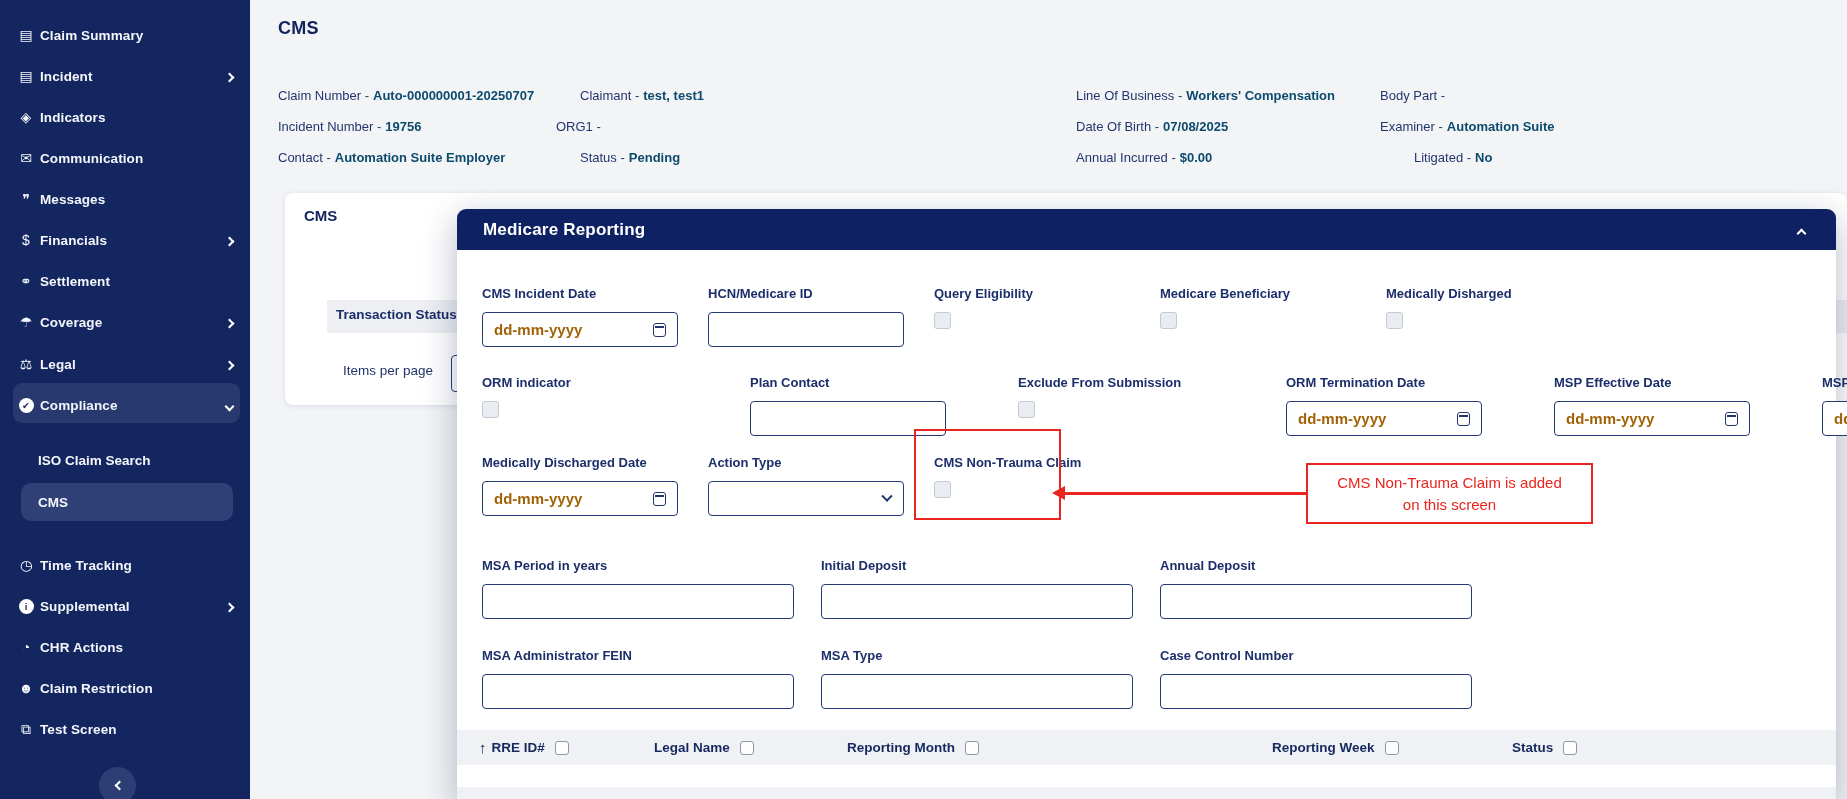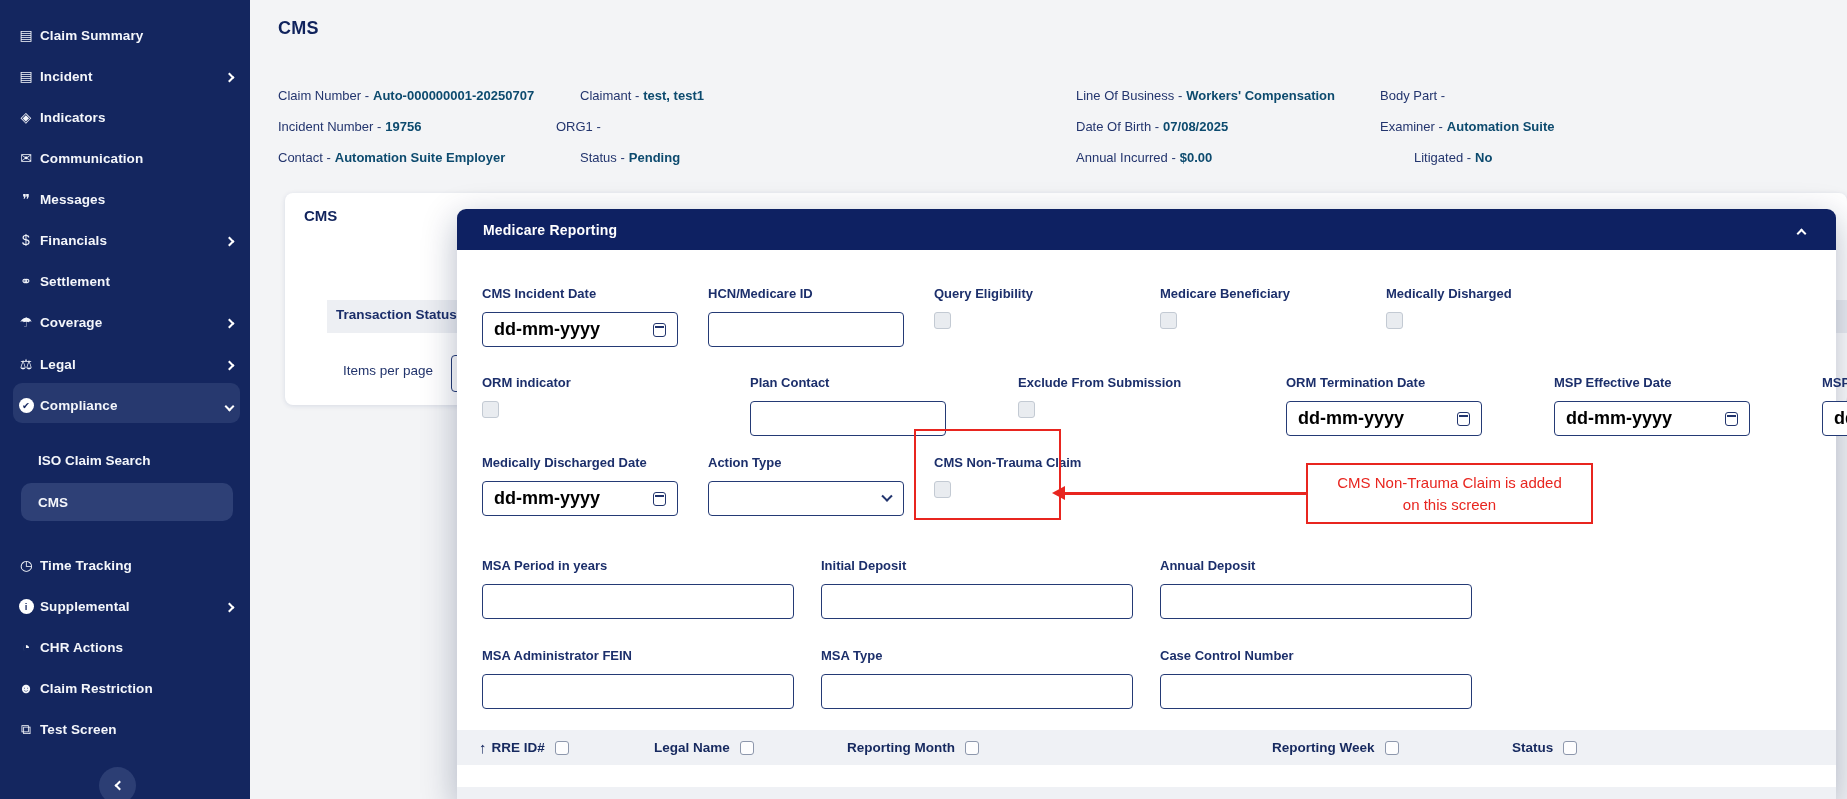--- a/index.html
+++ b/index.html
@@ -33,32 +33,32 @@
   .card{position:absolute;left:285px;top:193px;width:1562px;height:212px;background:#fff;border-radius:8px;box-shadow:0 1px 5px rgba(20,38,95,.12);z-index:10;}
   .card-title{position:absolute;left:19px;top:14px;font-size:15px;font-weight:800;color:#10235c;}
   .tab-strip{position:absolute;left:42px;right:0;top:107px;height:33px;background:#edeff3;}
   .tab-strip .tab{position:absolute;left:9px;top:7px;font-size:13.5px;font-weight:700;color:#1b2e6a;white-space:nowrap;}
   .items-per-page{position:absolute;left:343px;top:363px;font-size:13.5px;color:#22346c;z-index:11;}
   .ipp-select{position:absolute;left:451px;top:355px;width:34px;height:37px;background:#fff;border:1.5px solid #243a75;border-radius:4px;z-index:11;}
 
   
   .modal{position:absolute;left:457px;top:209px;width:1379px;height:590px;background:#fff;border-radius:9px 9px 0 0;box-shadow:0 10px 35px rgba(10,25,70,.30);z-index:30;}
   .modal-head{position:absolute;left:0;top:0;width:100%;height:41px;background:#0e2162;border-radius:9px 9px 0 0;display:flex;align-items:center;}
-  .modal-title{margin-left:26px;color:#fff;font-size:14px;font-weight:700;letter-spacing:.2px;}
+  .modal-title{margin-left:26px;color:#fff;font-size:17px;font-weight:700;letter-spacing:.2px;}
   .modal-collapse{position:absolute;right:24px;top:14px;width:14px;height:12px;cursor:pointer;}
   .modal-collapse .chev{border-color:#fff;transform:rotate(-135deg);margin-top:4px;}
 
   .form-row{position:absolute;left:25px;display:grid;}
   .row-6{grid-template-columns:repeat(6,226px);}
   .row-4{grid-template-columns:repeat(4,339px);}
   .f-label{height:15px;margin-bottom:11px;font-size:13px;font-weight:700;color:#1c2f6b;white-space:nowrap;}
   .f-input{width:196px;height:35px;border:1.4px solid #243a75;border-radius:4px;background:#fff;}
   .f-input.wide{width:312px;}
   .f-date{width:196px;height:35px;border:1.4px solid #243a75;border-radius:4px;background:#fff;display:flex;align-items:center;justify-content:space-between;padding:0 11px;}
-  .f-date .ph{font-size:18px;font-weight:600;color:#000000;}
+  .f-date .ph{font-size:15px;font-weight:600;color:#a16207;}
   .cal{width:13px;height:14px;border:1.7px solid #22356e;border-radius:3px;position:relative;}
   .cal::before{content:"";position:absolute;left:1px;right:1px;top:2px;height:2.5px;background:#22356e;}
   .f-select{width:196px;height:35px;border:1.4px solid #243a75;border-radius:4px;background:#fff;display:flex;align-items:center;justify-content:flex-end;padding:0 12px;}
   .sel-chev{width:8px;height:8px;border-right:2.3px solid #22356e;border-bottom:2.3px solid #22356e;transform:rotate(45deg) translate(-2px,-2px);}
   .f-check{width:17px;height:17px;background:#e9ecf0;border:1px solid #c3cad3;border-radius:3px;margin-top:6px;}
 
   
   .red-box{position:absolute;left:457px;top:220px;width:147px;height:91px;border:2.5px solid #e8251f;background:transparent;z-index:5;}
   .red-arrow-line{position:absolute;left:606px;top:283px;width:243px;height:2.5px;background:#e8251f;z-index:5;}
   .red-arrow-head{position:absolute;left:595px;top:277px;width:0;height:0;border-top:7px solid transparent;border-bottom:7px solid transparent;border-right:13px solid #e8251f;z-index:5;}

